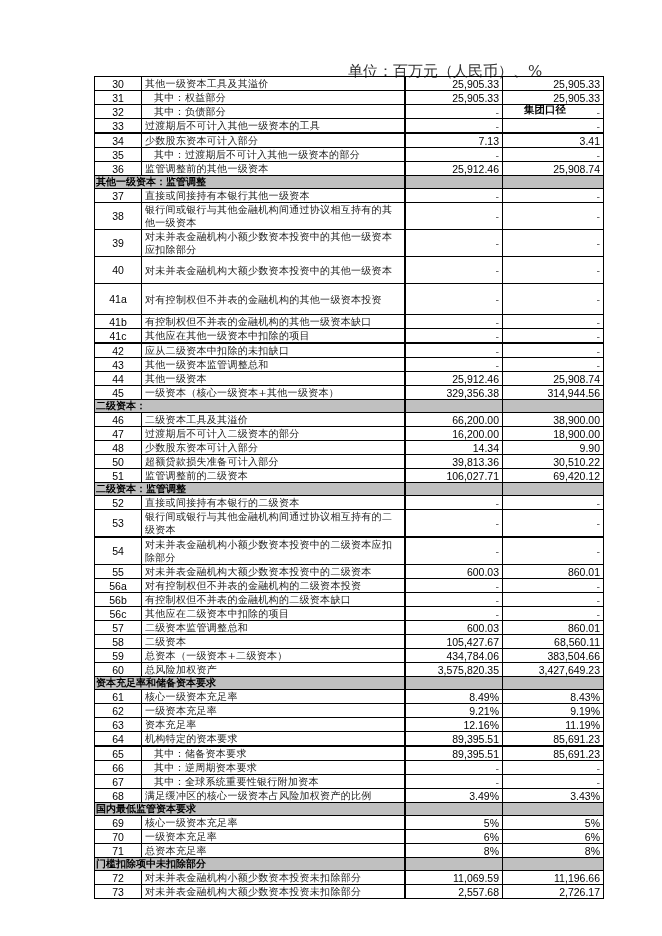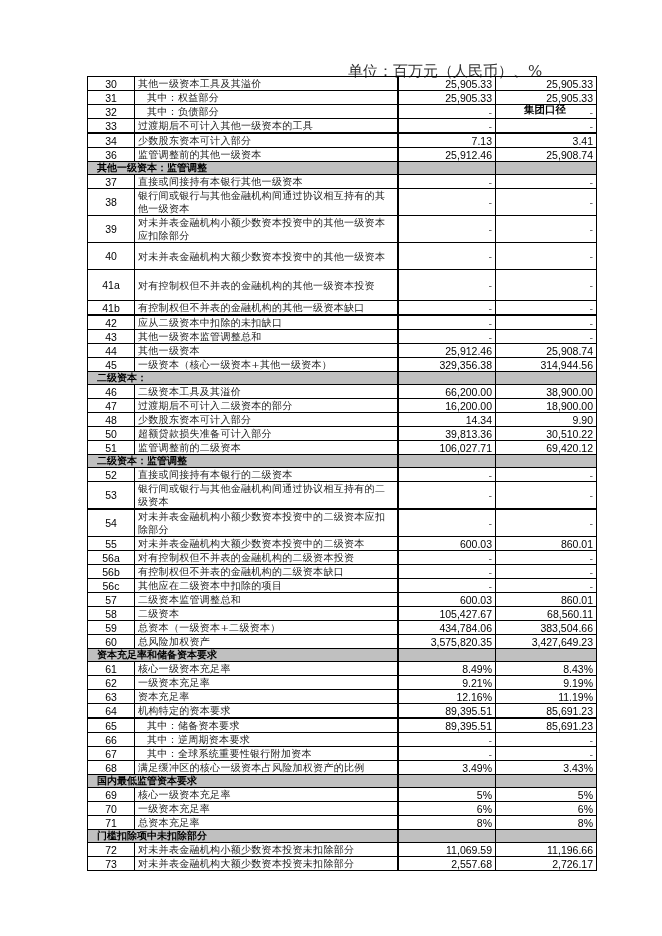--- a/index.html
+++ b/index.html
@@ -1,34 +1,34 @@
 <!DOCTYPE html>
 <html><head>
 <meta charset="utf-8">
 <style>
   html, body { margin: 0; padding: 0; background: #ffffff; }
   body { width: 662px; height: 936px; position: relative; overflow: hidden;
          font-family: "Liberation Sans", "DejaVu Sans", sans-serif; color: #000; }
   .unit-line { position: absolute; top: 62px; left: 300px; width: 300px; height: 14px; font-size: 11px; }
   .unit-text { position: absolute; left: 48px; top: 0; color: #333; font-family: "DejaVu Serif", serif; font-size: 15px; }
   .scope-text { position: absolute; left: 224px; top: 1px; font-weight: bold; font-size: 10.5px; font-family: "DejaVu Sans", sans-serif; margin-top: 40px; }
-  table { position: absolute; left: 87px; top: 76px; border-collapse: collapse; table-layout: fixed; width: 509px;
+  table { position: absolute; left: 94px; top: 76px; border-collapse: collapse; table-layout: fixed; width: 509px;
           border: 1.5px solid #000; }
   col.c-num { width: 47px; }
   col.c-label { width: 263px; }
   col.c-v1 { width: 98px; }
   col.c-v2 { width: 101px; }
   td { border: 1px solid #000; padding: 0 3px; font-size: 10.5px; line-height: 12px; height: 12px; vertical-align: middle; overflow: hidden; }
   td.num { text-align: center; font-family: "Liberation Sans", sans-serif; font-size: 10.5px; }
   td.label { font-family: "DejaVu Serif", serif; font-size: 10px; color: #222; white-space: normal; line-height: 13px; letter-spacing: 0.3px; }
   td.label.indent { padding-left: 12px; }
   td.val { text-align: right; font-family: "Liberation Sans", sans-serif; font-size: 10.5px; }
   td.val.dash { color: #555; }
   td.v1 { border-right: 1px solid #000; border-left: 2px solid #000; }
-  tr.section td { background: #c0c0c0; font-weight: bold; font-family: "DejaVu Sans", sans-serif; font-size: 10px; padding-left: 9px; }
+  tr.section td { background: #c0c0c0; font-weight: bold; font-family: "DejaVu Sans", sans-serif; font-size: 10px; padding-left: 1px; }
   tr.section td.sec-label { border-right: 2px solid #000; }
   tr.tall2 td { height: 26px; }
   tr.tall3 td { height: 30px; }
   tr.thick-top td { border-top: 2px solid #000; }
 </style>
 </head>
 <body>
 
 <div class="unit-line">
   <span class="unit-text">单位：百万元（人民币）、%</span>
@@ -67,20 +67,26 @@
         <td class="val v1 dash">-</td>
         <td class="val dash">-</td>
       </tr>
       <tr class="thick-top">
         <td class="num">34</td>
         <td class="label">少数股东资本可计入部分</td>
         <td class="val v1">7.13</td>
         <td class="val">3.41</td>
       </tr>
       <tr class="">
+        <td class="num">35</td>
+        <td class="label indent">其中：过渡期后不可计入其他一级资本的部分</td>
+        <td class="val v1 dash">-</td>
+        <td class="val dash">-</td>
+      </tr>
+      <tr class="">
         <td class="num">36</td>
         <td class="label">监管调整前的其他一级资本</td>
         <td class="val v1">25,912.46</td>
         <td class="val">25,908.74</td>
       </tr>
       <tr class="section">
         <td colspan="2" class="sec-label">其他一级资本：监管调整</td>
         <td style="border-left: 2px solid rgb(0, 0, 0);"></td>
         <td></td>
       </tr>
@@ -110,20 +116,26 @@
       </tr>
       <tr class="tall3">
         <td class="num">41a</td>
         <td class="label">对有控制权但不并表的金融机构的其他一级资本投资</td>
         <td class="val v1 dash">-</td>
         <td class="val dash">-</td>
       </tr>
       <tr class="">
         <td class="num">41b</td>
         <td class="label">有控制权但不并表的金融机构的其他一级资本缺口</td>
+        <td class="val v1 dash">-</td>
+        <td class="val dash">-</td>
+      </tr>
+      <tr class="">
+        <td class="num">41c</td>
+        <td class="label">其他应在其他一级资本中扣除的项目</td>
         <td class="val v1 dash">-</td>
         <td class="val dash">-</td>
       </tr>
       <tr class="thick-top">
         <td class="num">42</td>
         <td class="label">应从二级资本中扣除的未扣缺口</td>
         <td class="val v1 dash">-</td>
         <td class="val dash">-</td>
       </tr>
       <tr class="">

